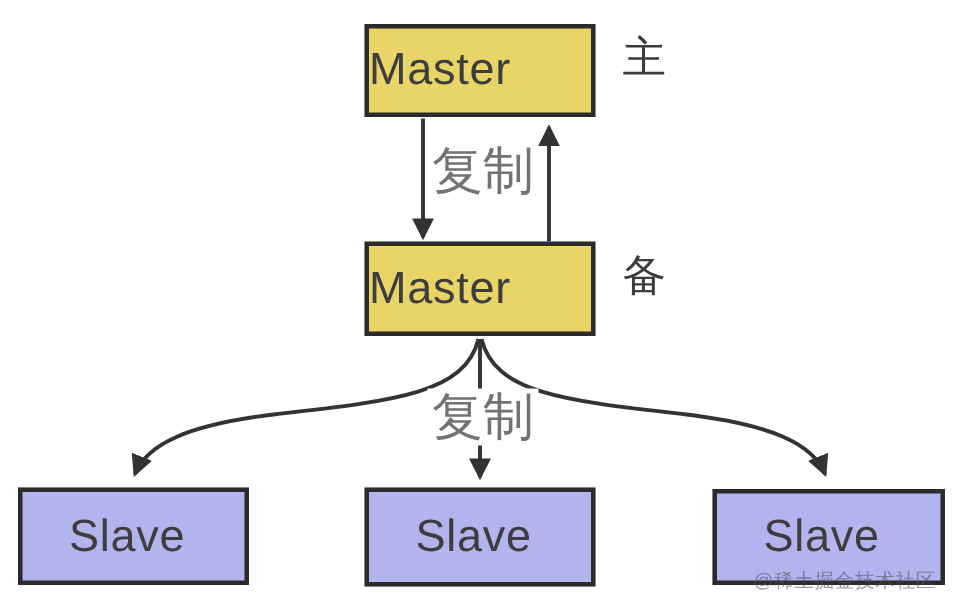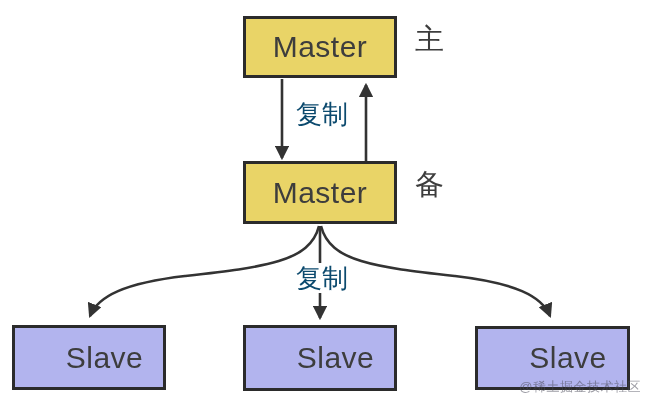--- a/index.html
+++ b/index.html
@@ -7,55 +7,55 @@
     position:relative;
     width:646px;height:407px;
     background:#ffffff;
     font-family:"Liberation Sans","DejaVu Sans",sans-serif;
     overflow:hidden;
   }
   .node{
     position:absolute;
     box-sizing:border-box;
     border:3px solid #2b2b2b;
-    display:flex;align-items:center;justify-content:center;
+    display:flex;align-items:center;
     font-size:30px;
     color:#3d3d3d;
     letter-spacing:0.5px;
   }
   .node.master{background:#e9d467;}
   .node.slave{background:#b2b4ee;padding-left:31px;}
   #master-primary{left:243px;top:16px;width:154px;height:62px;}
   #master-standby{left:243px;top:161px;width:154px;height:63px;}
   #slave-left{left:12px;top:325px;width:154px;height:65px;}
   #slave-middle{left:243px;top:325px;width:154px;height:66px;}
   #slave-right{left:475px;top:326px;width:155px;height:64px;}
   .role-label{
     position:absolute;
     font-size:29px;color:#3d3d3d;
     line-height:1;
   }
   #role-primary{left:415px;top:25px;}
   #role-standby{left:415px;top:170px;}
   .edge-label{
     position:absolute;
-    font-size:26px;color:#0c4a6e;
+    font-size:34px;color:#737373;
     line-height:1;
     transform:translate(-50%,-50%);
   }
   #edge-label-top{left:322px;top:114px;}
   #edge-label-bottom{
     left:322px;top:278px;
     background:#ffffff;
     padding:2px 3px;
   }
   svg.arrows{position:absolute;left:0;top:0;pointer-events:none;}
   .watermark{
     position:absolute;
-    right:5px;bottom:11px;
+    right:22px;bottom:11px;
     font-size:13px;
     color:rgba(75,75,90,0.55);
     letter-spacing:0.5px;
   }
 </style>
 </head>
 <body>
 
 <div class="canvas">
 

